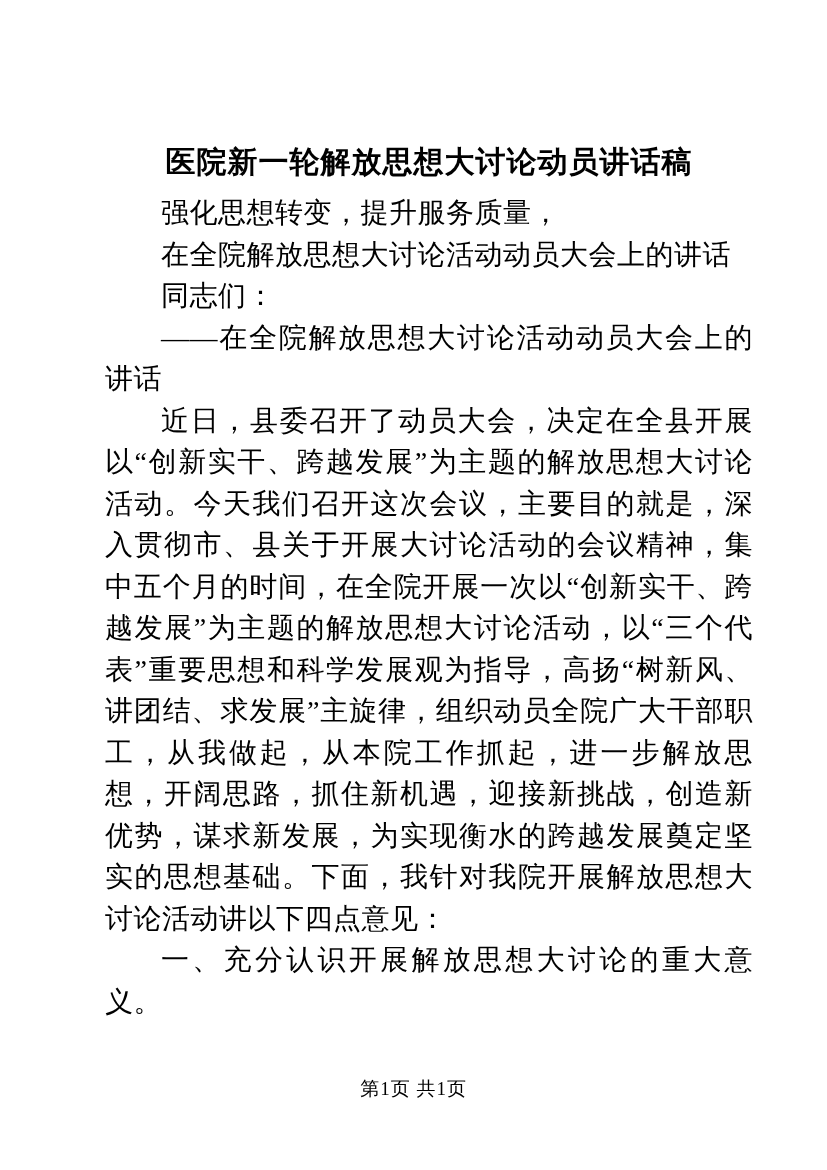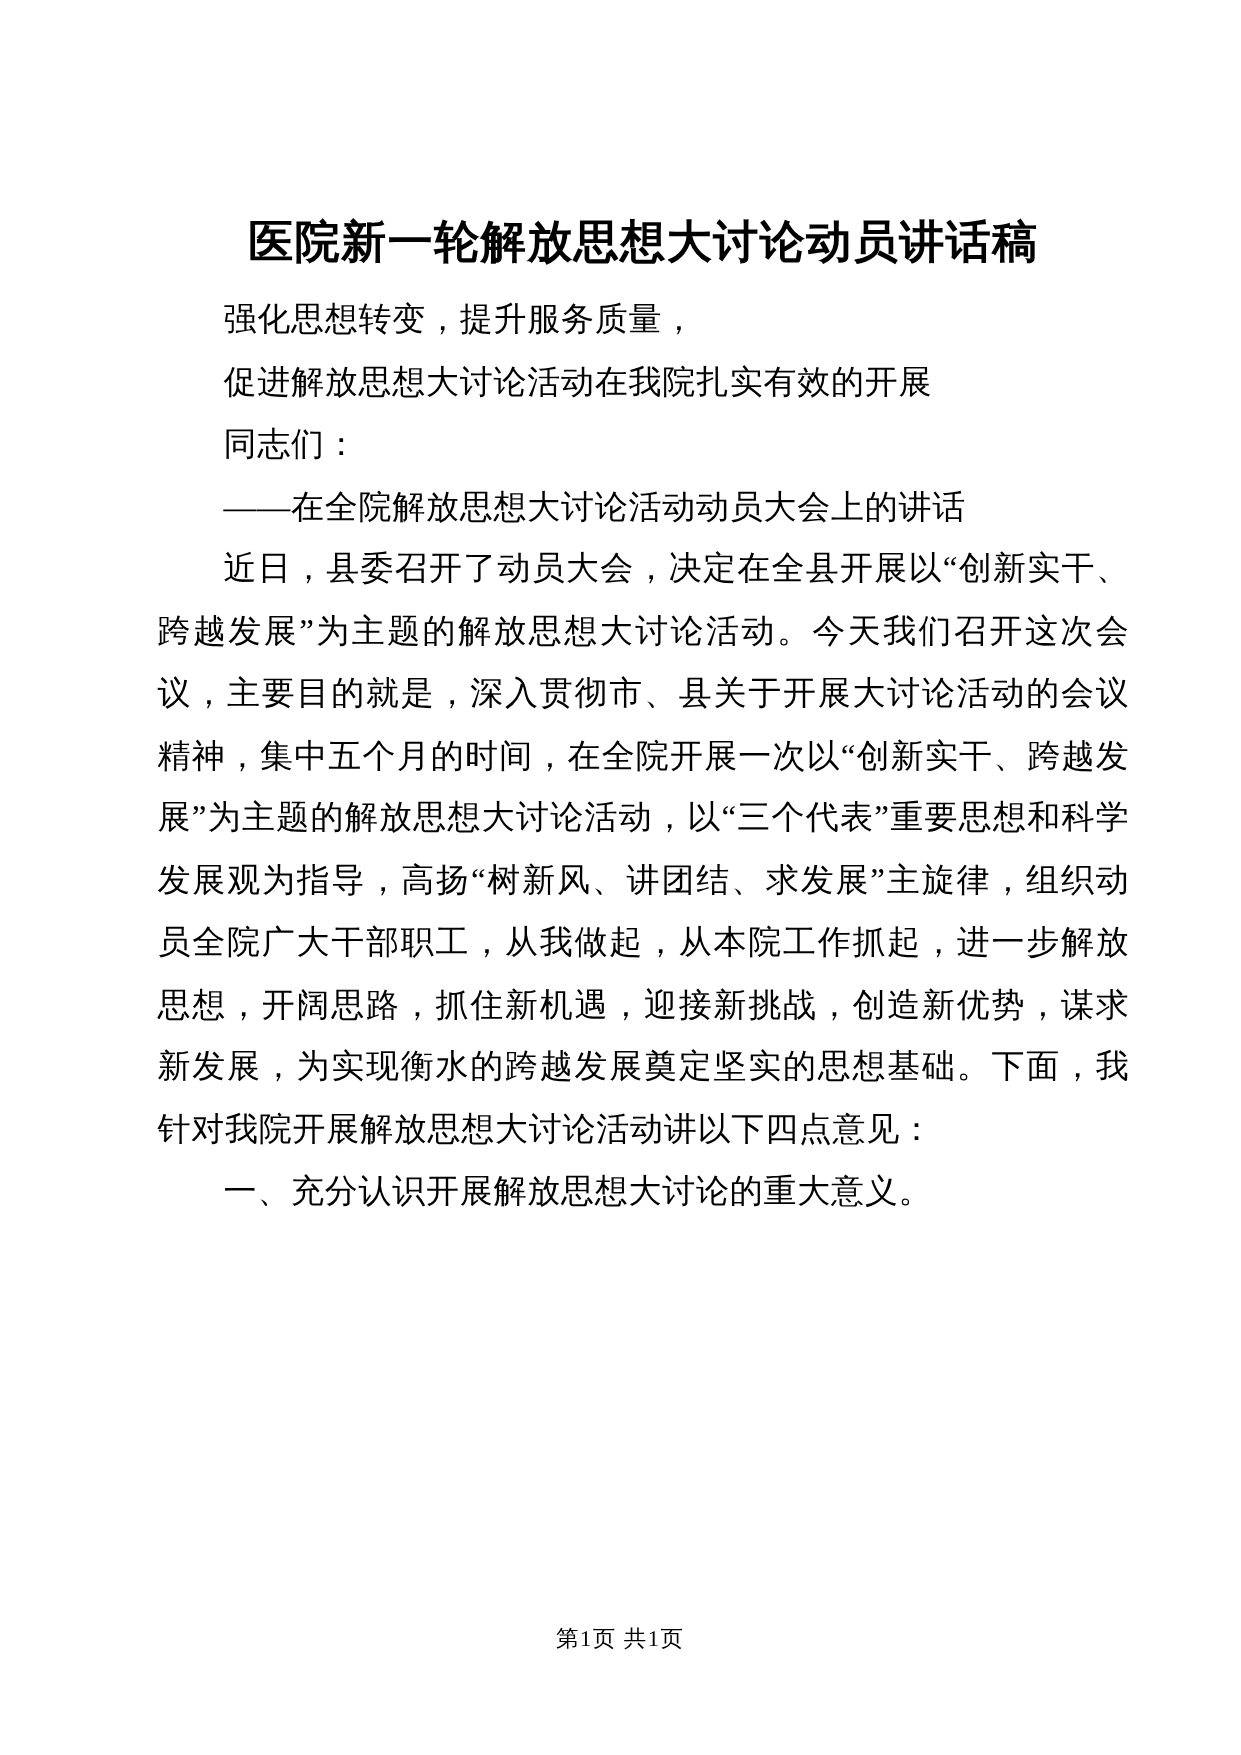--- a/index.html
+++ b/index.html
@@ -30,47 +30,47 @@
       line-height: 40px;
       margin: 0 0 10px 0;
       letter-spacing: 1px;
       white-space: nowrap;
     }
     .doc-body {
       width: 100%;
     }
     .para {
       margin: 0;
-      font-size: 22px;
+      font-size: 28px;
       line-height: 41.5px;
       text-indent: 2em;
       text-align: justify;
       letter-spacing: 0.5px;
       word-break: break-all;
     }
     .page-footer {
       position: absolute;
       left: 0;
       right: 0;
       bottom: 68px;
       text-align: center;
-      font-size: 15px;
+      font-size: 19px;
       letter-spacing: 1px;
     }
   </style>
 </head>
 <body>
 
 <div class="page">
   <h1 class="doc-title">医院新一轮解放思想大讨论动员讲话稿</h1>
 
   <div class="doc-body">
 
   <p class="para">强化思想转变，提升服务质量，</p>
-      <p class="para">促进解放思想大讨论活动在我院扎实有效的开展</p>
+      <p class="para">在全院解放思想大讨论活动动员大会上的讲话</p>
       <p class="para">同志们：</p>
       <p class="para">——在全院解放思想大讨论活动动员大会上的讲话</p>
       <p class="para">近日，县委召开了动员大会，决定在全县开展以“创新实干、跨越发展”为主题的解放思想大讨论活动。今天我们召开这次会议，主要目的就是，深入贯彻市、县关于开展大讨论活动的会议精神，集中五个月的时间，在全院开展一次以“创新实干、跨越发展”为主题的解放思想大讨论活动，以“三个代表”重要思想和科学发展观为指导，高扬“树新风、讲团结、求发展”主旋律，组织动员全院广大干部职工，从我做起，从本院工作抓起，进一步解放思想，开阔思路，抓住新机遇，迎接新挑战，创造新优势，谋求新发展，为实现衡水的跨越发展奠定坚实的思想基础。下面，我针对我院开展解放思想大讨论活动讲以下四点意见：</p>
       <p class="para">一、充分认识开展解放思想大讨论的重大意义。</p>
     </div>
 
   <div class="page-footer">第1页 共1页</div>
 </div>
 
 </body></html>

